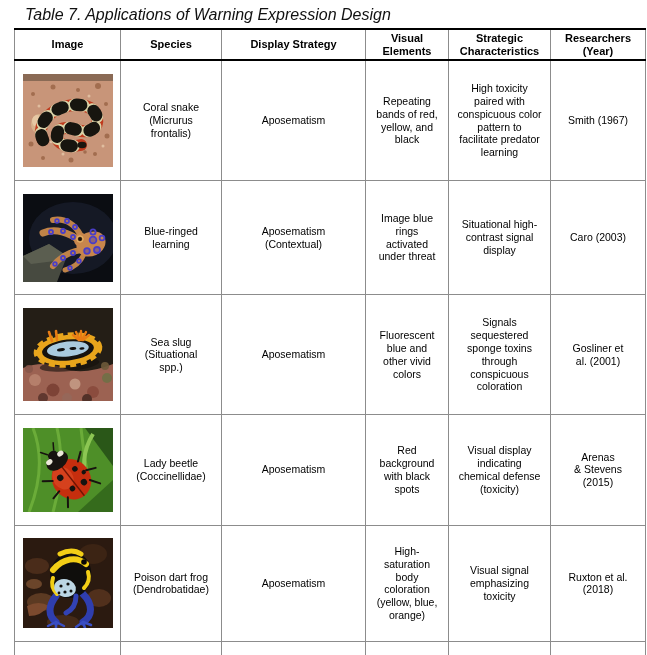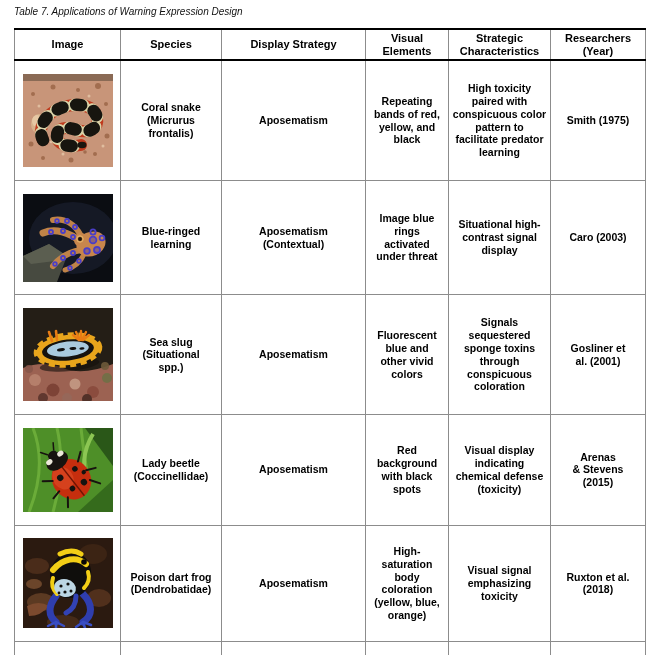--- a/index.html
+++ b/index.html
@@ -7,23 +7,23 @@
   body {
     width: 647px; height: 655px;
     background: #ffffff;
     font-family: "Liberation Sans", sans-serif;
     color: #000;
     position: relative;
     overflow: hidden;
   }
   .caption {
     position: absolute;
-    left: 14px; top: 6px;
+    left: 25px; top: 6px;
     font-style: italic;
-    font-size: 10px;
+    font-size: 16px;
     color: #111;
     white-space: nowrap;
   }
   table.apptable {
     position: absolute;
     left: 14px; top: 28px;
     width: 631px;
     border-collapse: collapse;
     table-layout: fixed;
   }
@@ -42,21 +42,20 @@
     white-space: pre-line;
   }
   .apptable td {
     border: 1px solid #8c8c8c;
     font-size: 10.5px;
     line-height: 1.22;
     text-align: center;
     vertical-align: middle;
     padding: 2px 3px;
     white-space: pre-line;
-    font-weight: bold;
   }
   .apptable td.imgcell { padding: 0; }
   .apptable tr.r1 { height: 103px; }
   .apptable tr.r2 { height: 97px; }
   .apptable tr.r3 { height: 98px; }
   .apptable tr.r4 { height: 97px; }
   .apptable tr.r5 { height: 96px; }
   .apptable tr.r6 { height: 90px; }
   .apptable tr:last-child td { border-bottom: none; }
   .photo {
@@ -140,21 +139,21 @@
       <td>Repeating
 bands of red,
 yellow, and
 black</td>
       <td>High toxicity
 paired with
 conspicuous color
 pattern to
 facilitate predator
 learning</td>
-      <td>Smith (1975)</td>
+      <td>Smith (1967)</td>
     </tr>
 
     <tr class="r2">
       <td class="imgcell">
         <div class="photo" aria-label="blue-ringed-octopus-photo">
           <svg width="90" height="88" viewBox="0 0 90 88" xmlns="http://www.w3.org/2000/svg">
             <rect width="90" height="88" fill="#0b0d12"></rect>
             <ellipse cx="50" cy="44" rx="44" ry="36" fill="#161b28" opacity="0.9"></ellipse>
             <path d="M0,62 L26,50 L44,62 L34,88 L0,88 Z" fill="#474a40"></path>
             <path d="M0,62 L26,50 L44,62 L40,66 L8,70 Z" fill="#5d6152" opacity="0.9"></path>

